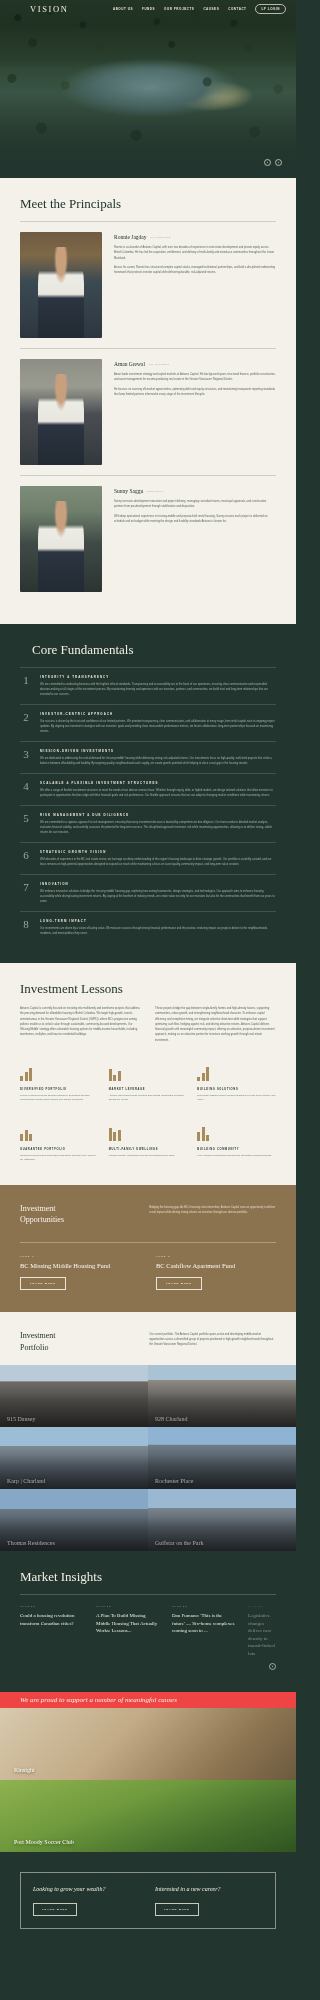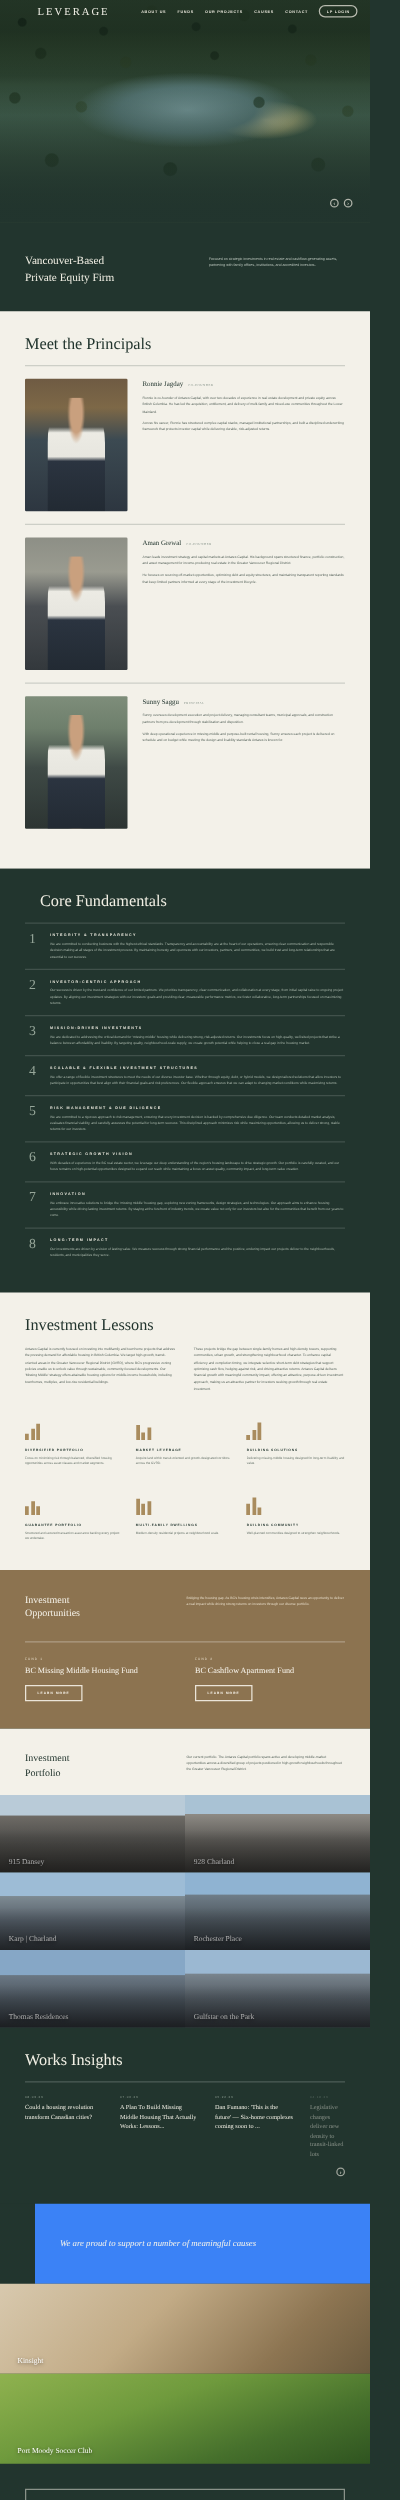--- a/index.html
+++ b/index.html
@@ -133,21 +133,21 @@
   .insights .sec-title{color:#f1efe4;}
   .ins-grid{display:flex;gap:12px;padding-top:10px;border-top:1px solid rgba(255,255,255,.2);}
   .ins{flex:1;}
   .ins-date{font-size:2.4px;letter-spacing:.7px;color:#8d9c91;text-transform:uppercase;}
   .ins-title{font-family:"Liberation Serif",serif;font-size:5px;line-height:1.5;color:#f1efe4;margin-top:4px;}
   .ins.faded{opacity:.45;}
   .ins-next{display:flex;justify-content:flex-end;margin-top:6px;}
   .ins-next span{width:7px;height:7px;border-radius:50%;border:.5px solid rgba(241,239,228,.6);color:#f1efe4;font-size:4px;display:flex;align-items:center;justify-content:center;cursor:pointer;}
 
   
-  .causes{background:#3b82f6;padding:28px 20px;margin-left:28px;}
+  .causes{background:#ef4444;padding:4px 20px;}
   .causes h2{font-family:"Liberation Serif",serif;font-style:italic;color:#f6f3ea;font-size:7px;font-weight:400;}
   .cause-tile{position:relative;height:72px;overflow:hidden;}
   .c1{background:linear-gradient(135deg,#d8c9ae 0%,#c2ab86 40%,#8d7552 75%,#6b5a3e 100%);}
   .c2{background:linear-gradient(160deg,#8fb24f 0%,#6f9a3d 38%,#46702c 72%,#2f5420 100%);}
   .cause-label{position:absolute;left:14px;bottom:7px;font-family:"Liberation Serif",serif;color:#fff;font-size:6px;text-shadow:0 1px 3px rgba(0,0,0,.55);}
 
   
   .cta{background:#22352e;padding:20px;}
   .cta-box{border:1px solid rgba(241,239,228,.5);padding:12px;display:flex;gap:14px;}
   .cta-col{flex:1;}
@@ -156,42 +156,37 @@
 </style>
 </head>
 <body>
 
 <div class="page">
 
   <div class="hero">
     <div class="hero-img"></div>
 
     <div class="navbar">
-      <div class="brand">LEVERAGE</div>
+      <div class="brand">VISION</div>
       <div class="navlinks">
         <span class="navlink">ABOUT US</span>
         <span class="navlink">FUNDS</span>
         <span class="navlink">OUR PROJECTS</span>
         <span class="navlink">CAUSES</span>
         <span class="navlink">CONTACT</span>
         <span class="navbtn">LP LOGIN</span>
       </div>
     </div>
 
     <div class="hero-arrows">
       <span class="harrow">‹</span>
       <span class="harrow">›</span>
     </div>
   </div>
 
-  <div class="intro">
-    <h1 class="serif" style="white-space:pre-line">Vancouver-Based
-Private Equity Firm</h1>
-    <p>Focused on strategic investments in real estate and cashflow-generating assets, partnering with family offices, institutions, and accredited investors.</p>
-  </div>
 
   <div class="light">
     <div class="sec-title">Meet the Principals</div>
 
     <div class="principal">
       <div class="pr-photo ph1"></div>
       <div class="pr-body">
         <div class="pr-name">
           <span>Ronnie Jagday</span>
           <span class="pr-tag">CO-FOUNDER</span>
@@ -397,21 +392,21 @@
       </div>
     <div class="tile t5">
         <span class="tile-label">Thomas Residences</span>
       </div>
     <div class="tile t6">
         <span class="tile-label">Gulfstar on the Park</span>
       </div>
   </div>
 
   <div class="insights">
-    <div class="sec-title">Works Insights</div>
+    <div class="sec-title">Market Insights</div>
     <div class="ins-grid">
       <div class="ins">
         <div class="ins-date">08.03.23</div>
         <div class="ins-title">Could a housing revolution transform Canadian cities?</div>
       </div>
       <div class="ins">
         <div class="ins-date">07.06.23</div>
         <div class="ins-title">A Plan To Build Missing Middle Housing That Actually Works: Lessons...</div>
       </div>
       <div class="ins">

